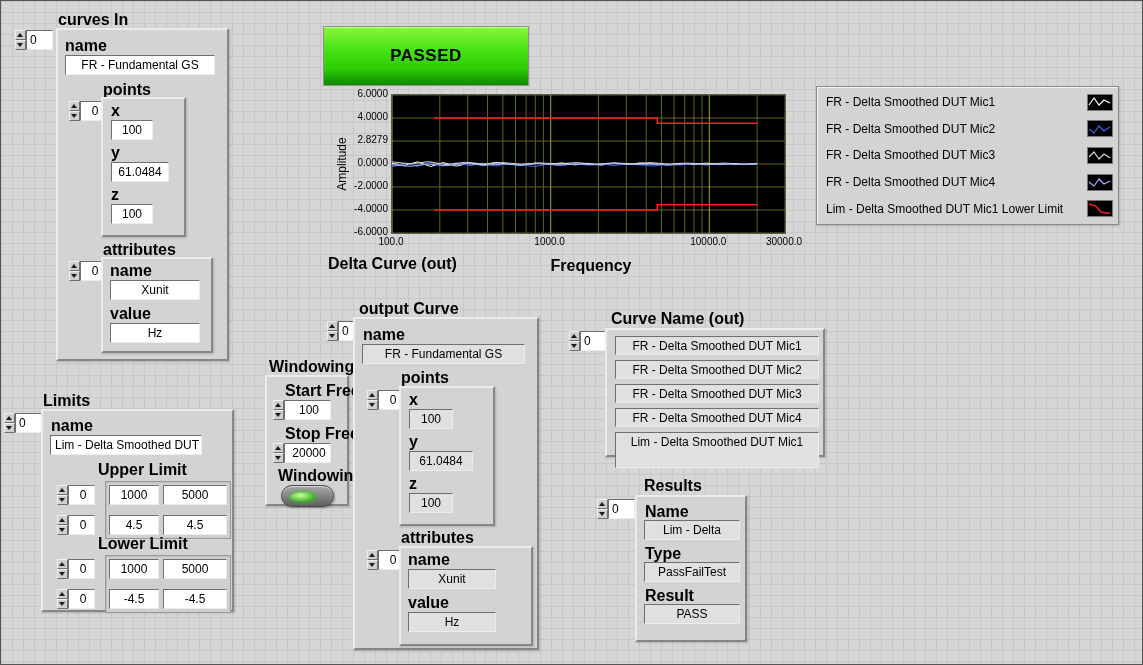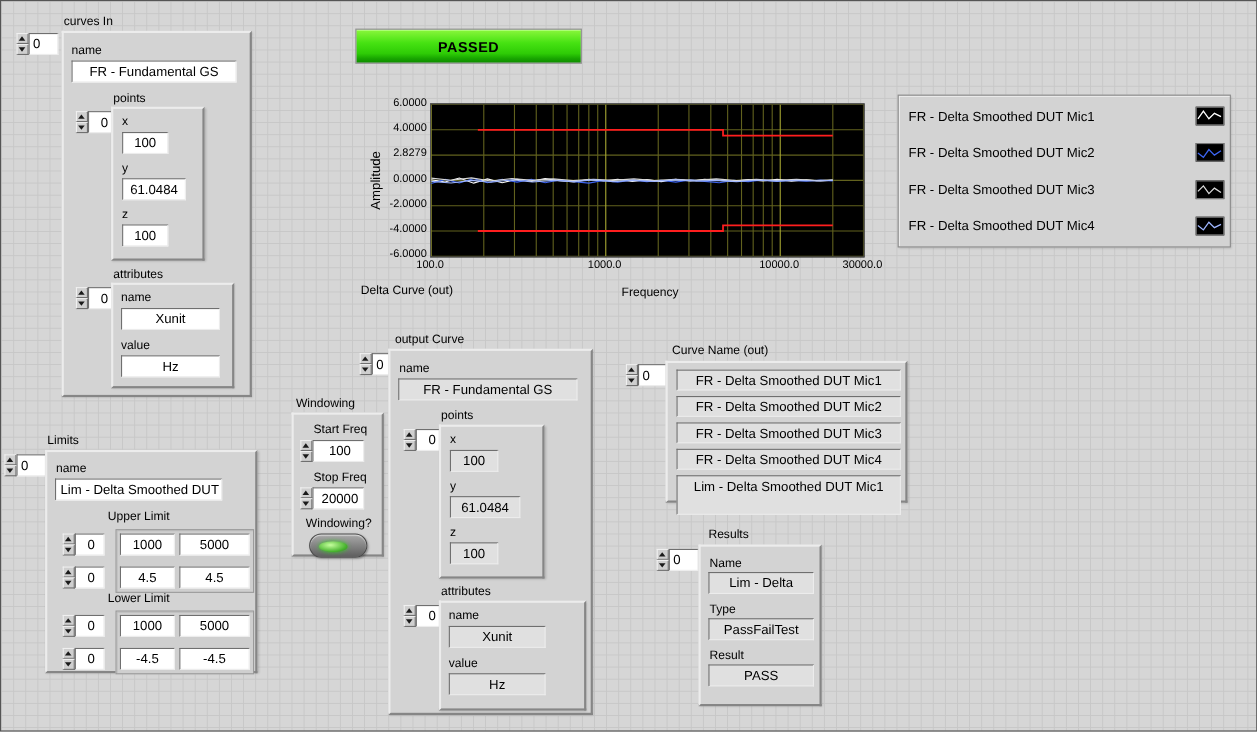--- a/index.html
+++ b/index.html
@@ -2,34 +2,34 @@
 <html><head>
 <meta charset="utf-8">
 <style>
 *{margin:0;padding:0;box-sizing:border-box;}
 body{font-family:"Liberation Sans",sans-serif;background:#bbb;}
 #root{position:relative;width:1143px;height:665px;overflow:hidden;color:#000;
   background-color:#d6d6d6;
   background-image:linear-gradient(#c7c7c7 1px,transparent 1px),linear-gradient(90deg,#c7c7c7 1px,transparent 1px);
   background-size:11px 11px;border:1px solid #555;}
 .abs{position:absolute;}
-.lv-label{position:absolute;font-size:11px;white-space:nowrap;color:#000;line-height:14px;}
+.lv-label{position:absolute;font-size:16px;white-space:nowrap;color:#000;line-height:14px;font-weight:bold;}
 .lv-frame{position:absolute;background:#d3d3d3;border:2px solid;border-color:#ececec #868686 #868686 #ececec;box-shadow:1px 1px 2px rgba(0,0,0,.18);text-align:center;}
 .lv-subframe{position:absolute;border:1px solid #9a9a9a;background:#cfcfcf;box-shadow:inset 1px 1px 0 #bdbdbd;}
 .lv-field{position:absolute;height:20px;background:#fff;border:1px solid;border-color:#6f6f6f #ececec #ececec #6f6f6f;font-size:12px;line-height:18px;padding:0 4px;white-space:nowrap;overflow:hidden;}
 .lv-field.ind{background:#e0e0e0;}
 .idx{position:absolute;display:flex;height:20px;}
 .idx-btns{display:flex;flex-direction:column;width:11px;flex:none;}
 .idx-b{flex:1;background:#cfcfcf;border:1px solid;border-color:#f0f0f0 #6f6f6f #6f6f6f #f0f0f0;position:relative;cursor:pointer;}
 .idx-b::after{content:"";position:absolute;left:1px;width:0;height:0;border-left:3px solid transparent;border-right:3px solid transparent;}
 .idx-b.up::after{top:2px;border-bottom:4px solid #1a1a1a;}
 .idx-b.down::after{top:2px;border-top:4px solid #1a1a1a;}
 .idx-val{flex:1;background:#fff;border:1px solid;border-color:#6f6f6f #ececec #ececec #6f6f6f;font-size:12px;line-height:18px;padding-left:3px;overflow:hidden;}
-.passed{position:absolute;left:322px;top:25px;width:206px;height:32px;display:flex;align-items:center;justify-content:center;
-  font-weight:bold;font-size:13px;letter-spacing:.5px;
+.passed{position:absolute;left:322px;top:25px;width:206px;height:60px;display:flex;align-items:center;justify-content:center;
+  font-weight:bold;font-size:17px;letter-spacing:.5px;
   background:linear-gradient(#8bf73c,#46e212 40%,#2ecc06 72%,#17a400 88%,#0f8c00);
   border:1px solid #8f8f8f;box-shadow:inset 0 1px 0 #b9ff8a;}
 .toggle{position:absolute;width:53px;height:22px;border-radius:11px;background:linear-gradient(#a9a9a9,#5f5f5f);border:1px solid #4a4a4a;box-shadow:inset 0 1px 1px rgba(255,255,255,.55),1px 1px 2px rgba(0,0,0,.35);cursor:pointer;}
 .toggle-light{position:absolute;left:8px;top:6px;width:26px;height:10px;border-radius:50%;background:radial-gradient(ellipse at 40% 35%,#c6ff9e,#47b32e 65%,#2c7d1d);box-shadow:0 0 4px #3c2;}
 .plot{position:absolute;background:#000;border:1px solid #5a5a5a;}
 .ytick{position:absolute;left:22px;width:40px;text-align:right;font-size:10px;line-height:14px;}
 .xtick{position:absolute;top:151px;width:60px;text-align:center;font-size:10px;}
 .yaxis-wrap{position:absolute;left:8px;top:9px;width:16px;height:140px;display:flex;align-items:center;justify-content:center;}
 .yaxis-wrap span{transform:rotate(-90deg);font-size:12px;white-space:nowrap;}
 .legend{position:absolute;background:#d3d3d3;border:1px solid #8a8a8a;box-shadow:inset 1px 1px 0 #f2f2f2,1px 1px 2px rgba(0,0,0,.18);display:flex;flex-direction:column;justify-content:space-around;padding:2px 0;}
@@ -166,20 +166,26 @@
       <span class="legend-icon"><svg width="24" height="15">
             <polyline class="lg-line" points="1,9 6,4 11,11 16,6 22,10" fill="none" stroke-width="1.2" stroke="#d8d8d8"></polyline>
           </svg></span>
     </div>
     <div class="legend-row">
       <span class="legend-label">FR - Delta Smoothed DUT Mic4</span>
       <span class="legend-icon"><svg width="24" height="15">
             <polyline class="lg-line" points="1,7 6,11 11,4 16,9 22,6" fill="none" stroke-width="1.2" stroke="#9fb6ff"></polyline>
           </svg></span>
     </div>
+    <div class="legend-row">
+      <span class="legend-label">Lim - Delta Smoothed DUT Mic1 Lower Limit</span>
+      <span class="legend-icon"><svg width="24" height="15">
+            <polyline class="lg-line" points="1,3 8,5 13,11 18,12 22,12" fill="none" stroke-width="1.4" stroke="#ff1e1e"></polyline>
+          </svg></span>
+    </div>
   </div>
 
   <div class="lv-label" style="left:268px;top:359px">Windowing</div>
   <div class="lv-frame" style="left:264px;top:374px;width:84px;height:131px">
     <div class="lv-label" style="left:18px;top:7px">Start Freq</div>
     <div class="idx" style="left:6px;top:23px;width:58px">
         <span class="idx-btns">
           <span class="idx-b up"></span>
           <span class="idx-b down"></span>
         </span>

